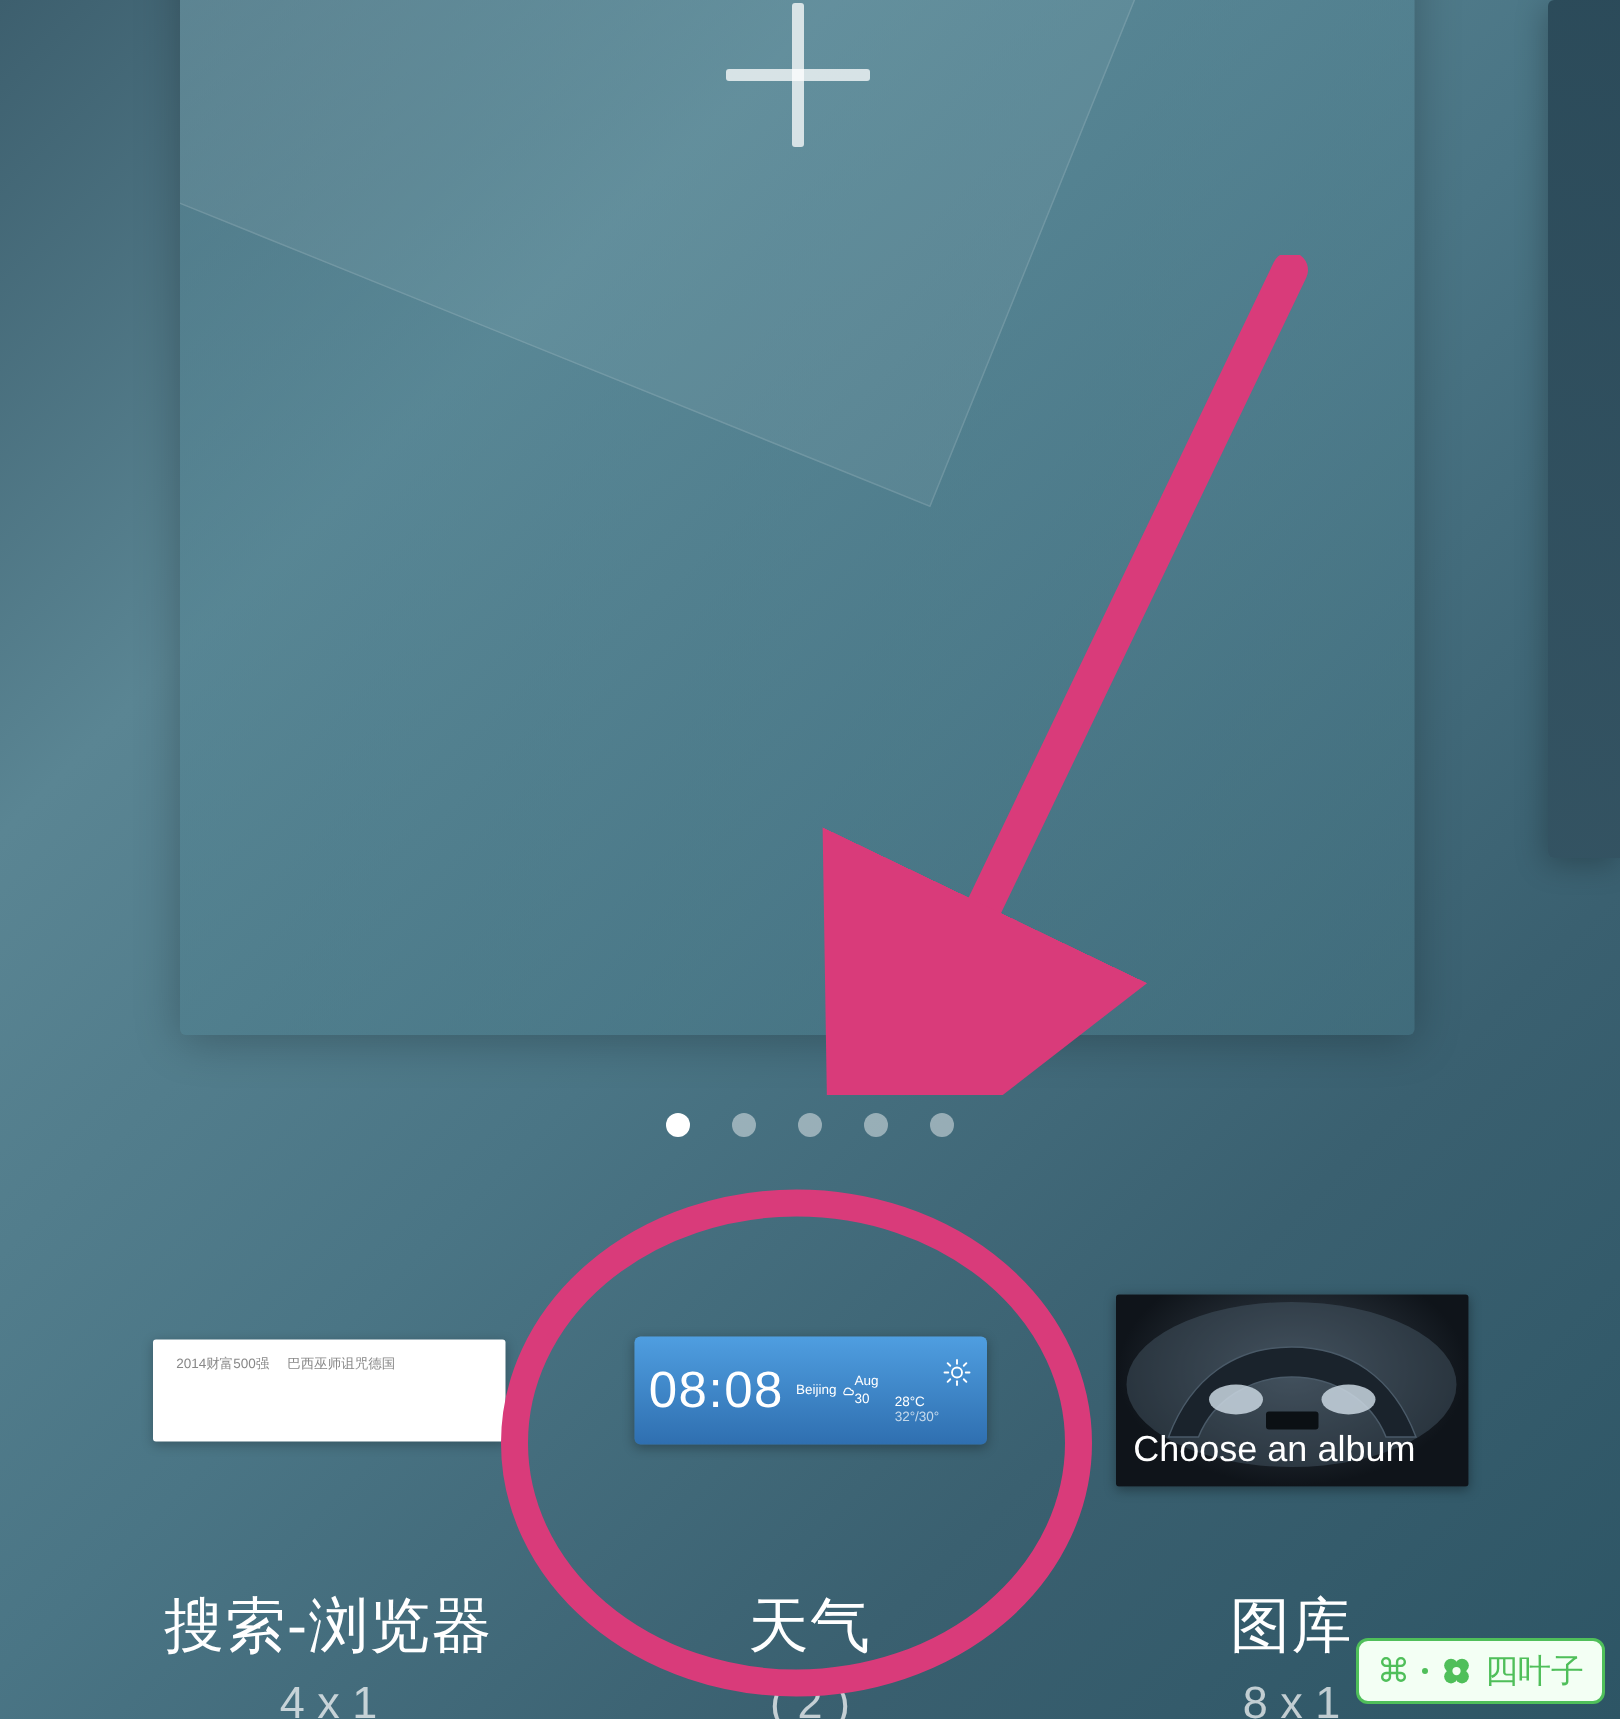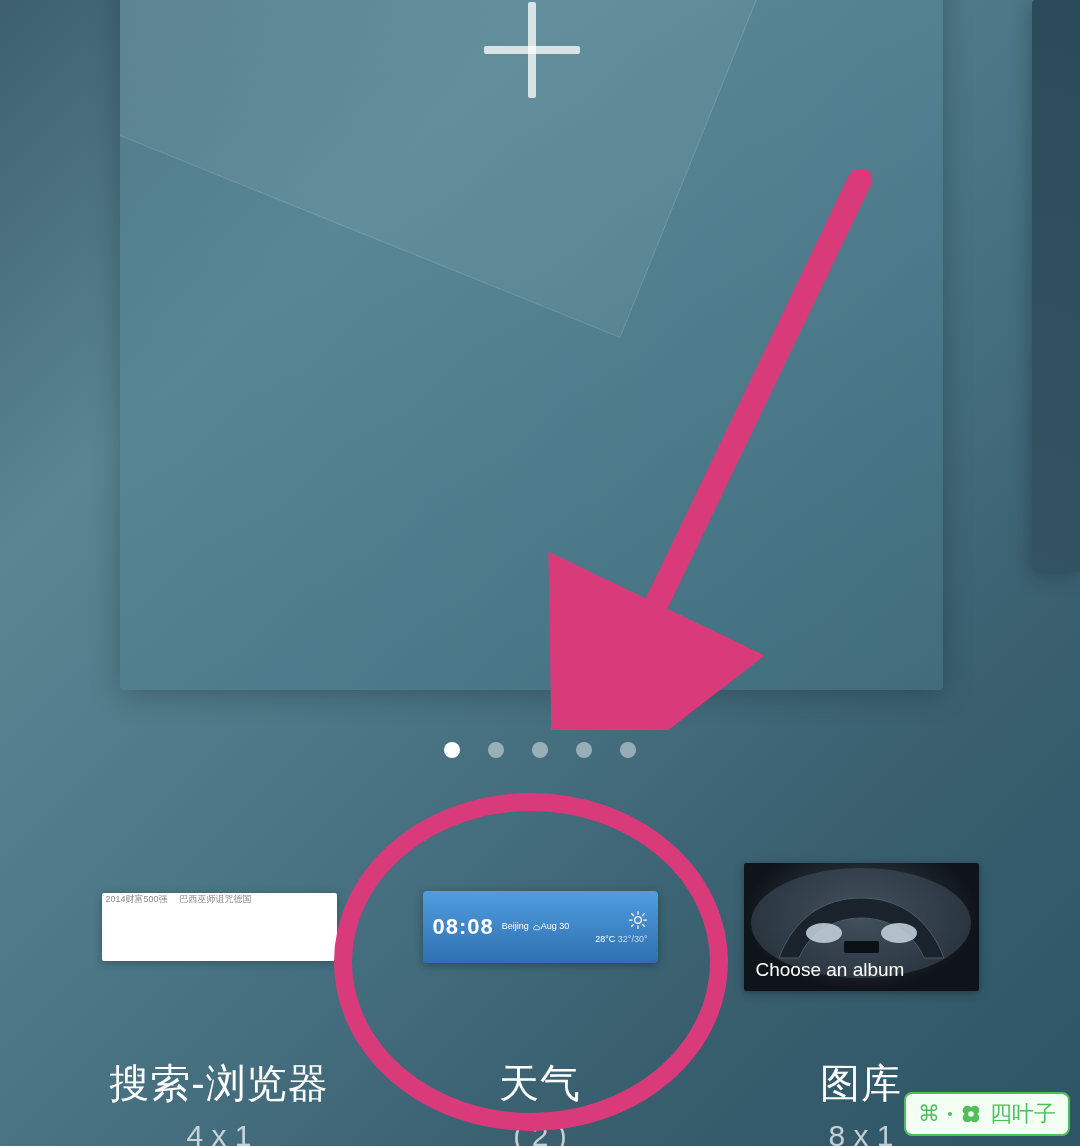--- a/index.html
+++ b/index.html
@@ -164,45 +164,45 @@
   .search-bar .qr, .search-bar .mic {
     width: 14px; height: 14px;
     flex: 0 0 14px;
     display: flex; align-items: center; justify-content: center;
   }
   .search-bar .divider {
     width: 1px; height: 16px; background: #ddd;
   }
   .search-hot {
     display: flex;
-    align-items: flex-start;
+    align-items: center;
     height: 32px;
     font-size: 9px;
     color: #888;
-    padding: 0 4px;
+    padding: 0 16px;
     gap: 12px;
     white-space: nowrap;
   }
 
   
   .weather-widget {
     width: 235px;
     height: 72px;
     border-radius: 4px;
     background: linear-gradient(180deg, #4f9ee0 0%, #2f6fb0 100%);
     box-shadow: 0 2px 8px rgba(0,0,0,0.3);
     display: flex;
     align-items: center;
     color: #fff;
     padding: 0 10px;
     position: relative;
   }
   .weather-time {
-    font-size: 22px;
-    font-weight: 700;
+    font-size: 34px;
+    font-weight: 400;
     letter-spacing: 1px;
   }
   .weather-meta {
     display: flex;
     flex-direction: row;
     margin-left: 8px;
     font-size: 9px;
     line-height: 1.3;
   }
   .weather-right {
@@ -227,21 +227,21 @@
     position: relative;
     overflow: hidden;
   }
   .gallery-widget svg.car {
     position: absolute; inset: 0; width: 100%; height: 100%;
   }
   .gallery-caption {
     position: absolute;
     left: 12px;
     bottom: 10px;
-    font-size: 19px;
+    font-size: 24px;
     color: #fff;
   }
 
   
   .highlight-ellipse {
     position: absolute;
     left: 332px;
     top: 790px;
     width: 398px;
     height: 345px;

